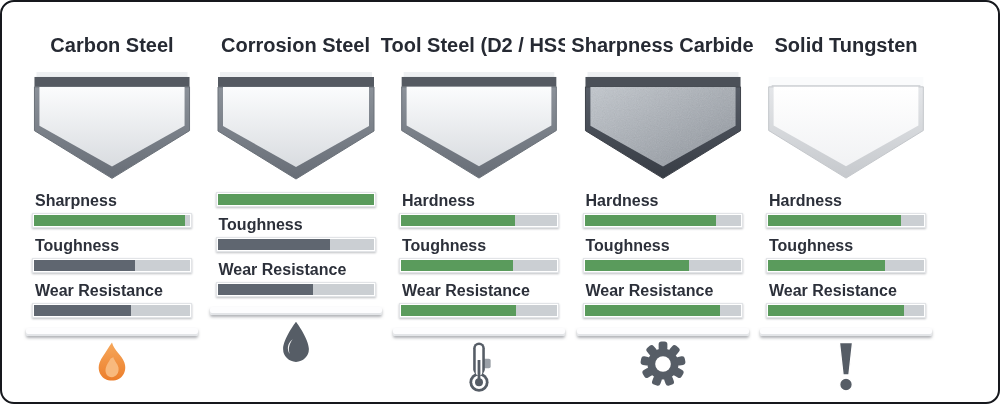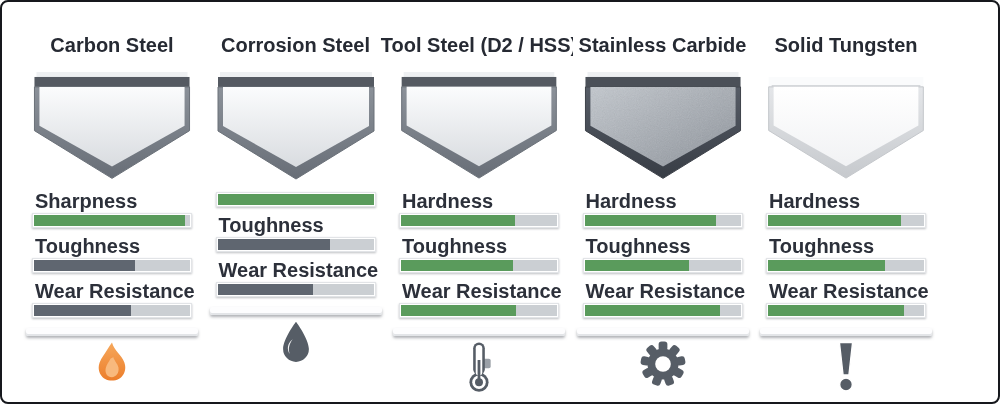--- a/index.html
+++ b/index.html
@@ -1,33 +1,33 @@
 <!DOCTYPE html>
 <html><head>
 <meta charset="utf-8">
 <style>
   * { margin:0; padding:0; box-sizing:border-box; }
   body { background:#fff; font-family:"Liberation Sans", sans-serif; }
   .frame {
     width:1000px; height:404px; background:#ffffff;
-    border:2px solid #16181d; border-radius:8px;
+    border:2px solid #16181d; border-radius:14px;
     display:flex; justify-content:space-between;
     padding:30px 72px 10px 30px; overflow:hidden;
   }
   .column { width:160px; display:flex; flex-direction:column; align-items:center; }
   .title {
     font-size:20px; font-weight:600; color:#262a33; white-space:nowrap;
     height:26px; line-height:26px; margin-bottom:14px;
     background:#fff; padding:0 6px; text-shadow:0 0 1px rgba(255,255,255,.9);
   }
   .blade { width:158px; height:110px; display:block; margin-bottom:10px; }
   .stats { width:100%; display:flex; flex-direction:column; }
   .stat { display:flex; flex-direction:column; margin-bottom:8px; }
   .stat-label {
-    font-size:20px; font-weight:600; color:#2c303a; line-height:20px;
+    font-size:16px; font-weight:600; color:#2c303a; line-height:20px;
     align-self:flex-start; background:#fff; padding:0 3px; margin-bottom:2px; white-space:nowrap;
   }
   .bar {
     width:100%; height:15px; background:#fff; border:1px solid #e2e4e7;
     box-shadow:0 1px 2px rgba(95,100,108,.4); padding:1px;
   }
   .bar-track { width:100%; height:100%; background:#cbcfd3; }
   .bar-fill { height:100%; }
   .shelf {
     width:calc(100% + 12px); height:8px; background:#fdfdfe; border-radius:2px;
@@ -207,21 +207,21 @@
         <circle cx="12" cy="35" r="8.2" fill="#565d66"></circle>
         <rect x="9.2" y="3.2" width="5.6" height="26" rx="2.8" fill="#ffffff"></rect>
         <circle cx="12" cy="35" r="5.8" fill="#ffffff"></circle>
         <rect x="10.8" y="16" width="2.4" height="17" fill="#565d66"></rect>
         <circle cx="12" cy="35" r="3.4" fill="#565d66"></circle>
       </svg>
     </div>
   </div>
 
   <div class="column">
-    <div class="title">Stainless Carbide</div>
+    <div class="title">Sharpness Carbide</div>
     <svg class="blade" viewBox="0 0 158 110">
       <rect x="3" y="0" width="152" height="5" fill="#eef0f2"></rect>
       <rect x="1" y="5" width="156" height="10" fill="#4b5058"></rect>
       <polygon points="1,15 157,15 157,59 79,107 1,59" fill="url(#tungBevel)" stroke="#3c4149" stroke-width="1"></polygon>
       <polygon points="6,15 152,15 152,54 79,95 6,54" fill="url(#tungBody)"></polygon>
       <g clip-path="url(#tungClip)">
           <rect x="0" y="10" width="158" height="90" filter="url(#grain)" opacity="0.22"></rect>
         </g>
     </svg>
     <div class="stats">

